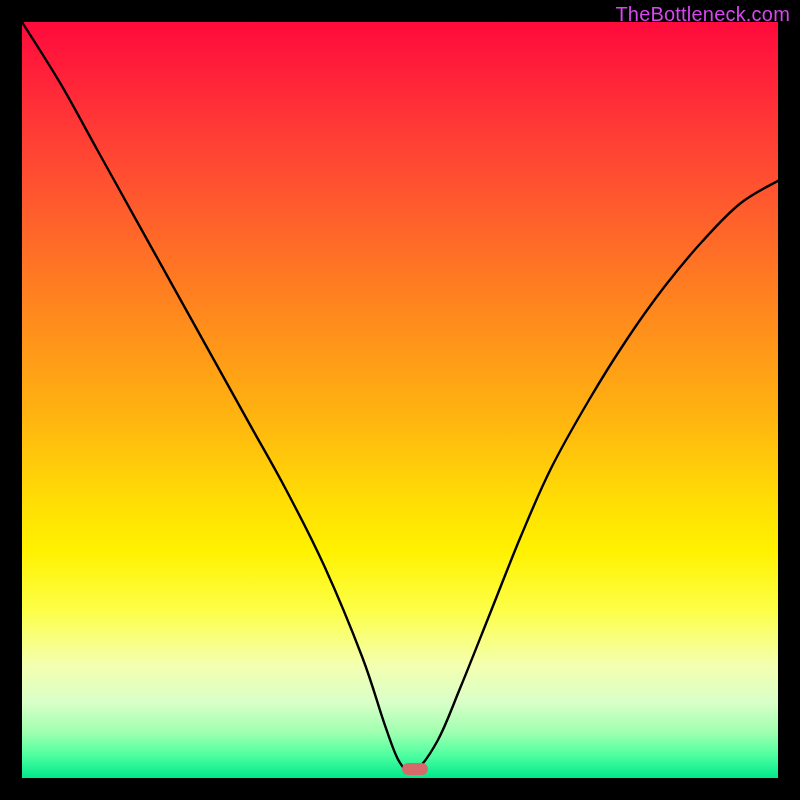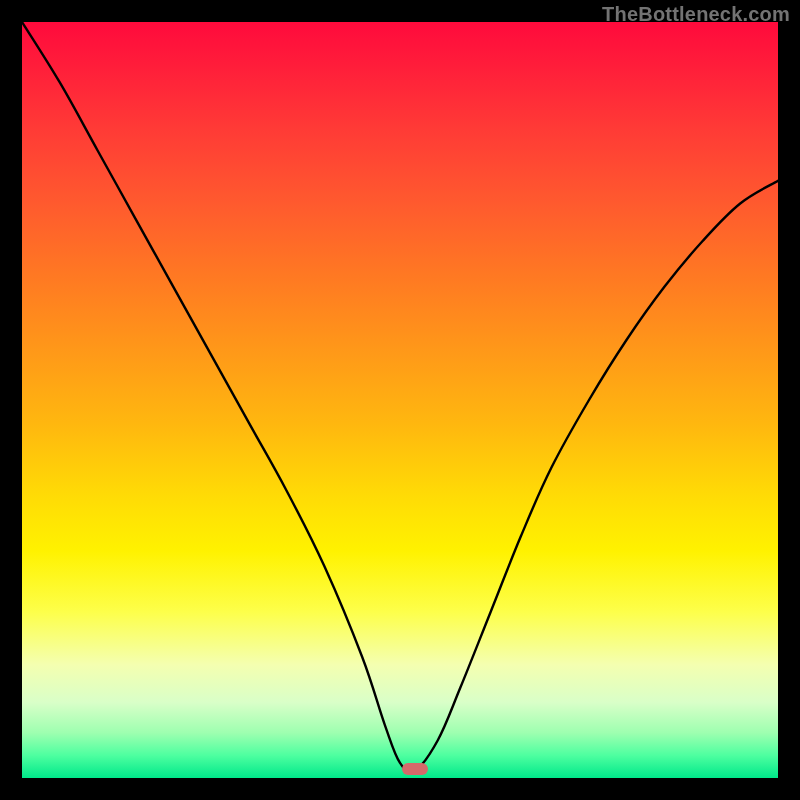--- a/index.html
+++ b/index.html
@@ -57,23 +57,23 @@
     width: 26px;
     height: 12px;
     border-radius: 6px;
     background: #d46a6a;
     transform: translate(-50%, -50%);
   }
   .watermark {
     position: absolute;
     top: 3px;
     right: 10px;
-    color: #737373;
+    color: #d946ef;
     font-size: 20px;
-    font-weight: 700;
+    font-weight: 400;
     letter-spacing: 0.2px;
     user-select: none;
   }
 </style>
 </head>
 <body>
 
 <div class="frame">
   <div class="plot-area"></div>
 

